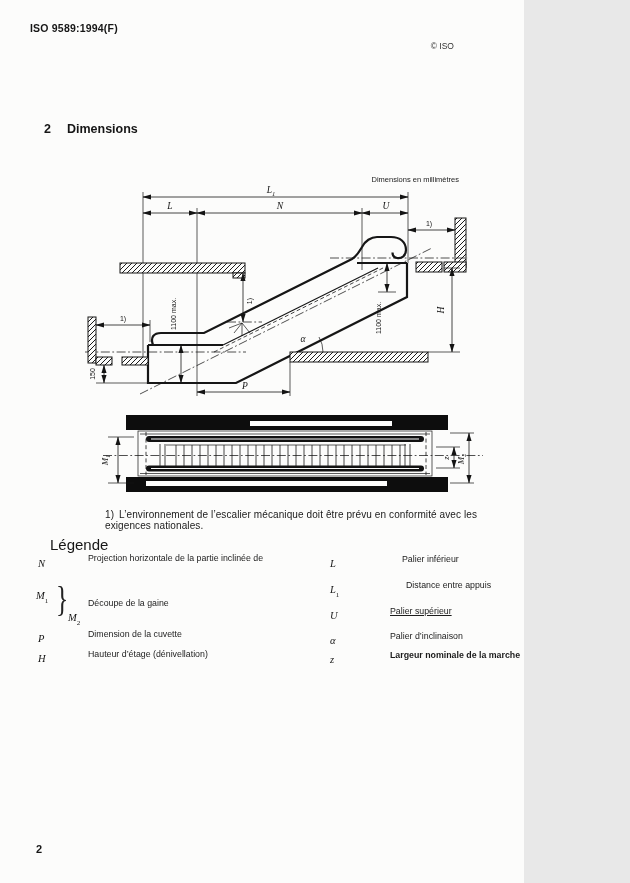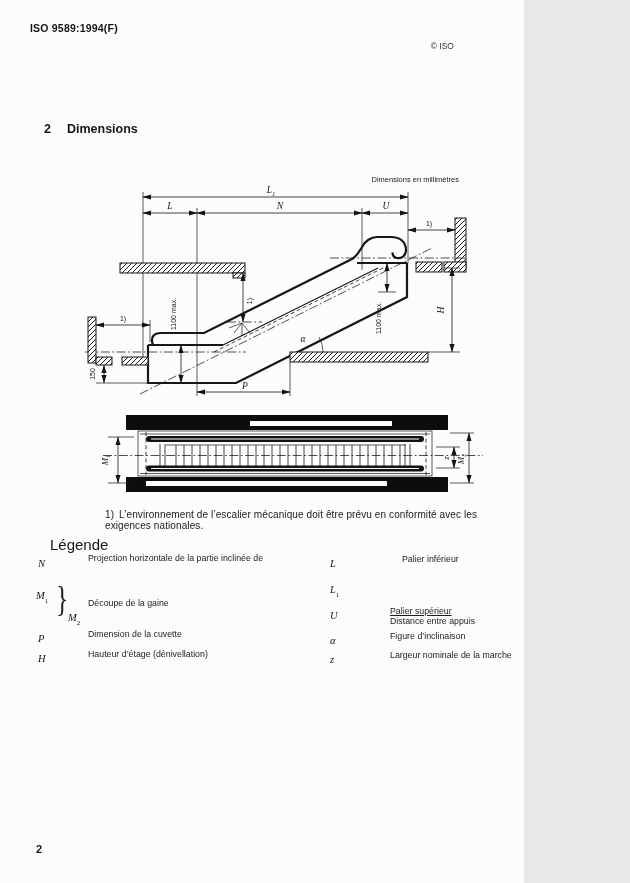--- a/index.html
+++ b/index.html
@@ -268,23 +268,23 @@
   <div class="abs brace">}</div>
   <div class="abs ldesc" style="top:597px;left:88px;">Découpe de la gaine</div>
   <div class="abs" style="top:628px;left:38px;"><i class="lsym">P</i></div>
   <div class="abs ldesc" style="top:628px;left:88px;">Dimension de la cuvette</div>
   <div class="abs" style="top:648px;left:38px;"><i class="lsym">H</i></div>
   <div class="abs ldesc" style="top:648px;left:88px;">Hauteur d’étage (dénivellation)</div>
 
   <div class="abs" style="top:553px;left:330px;"><i class="lsym">L</i></div>
   <div class="abs ldesc" style="top:553px;left:390px;margin-left:12px;">Palier inférieur</div>
   <div class="abs" style="top:579px;left:330px;"><i class="lsym">L</i><sub class="lsub">1</sub></div>
-  <div class="abs ldesc" style="top:579px;left:390px;margin-top:36px;">Distance entre appuis</div>
+  <div class="abs ldesc" style="top:579px;left:406px;">Distance entre appuis</div>
   <div class="abs" style="top:605px;left:330px;"><i class="lsym">U</i></div>
   <div class="abs ldesc" style="top:605px;left:390px;text-decoration:underline;">Palier supérieur</div>
   <div class="abs" style="top:630px;left:330px;"><i class="lsym">α</i></div>
-  <div class="abs ldesc" style="top:630px;left:390px;">Figure d’inclinaison</div>
+  <div class="abs ldesc" style="top:630px;left:390px;">Palier d’inclinaison</div>
   <div class="abs" style="top:649px;left:330px;"><i class="lsym">z</i></div>
-  <div class="abs ldesc" style="top:649px;left:390px;">Largeur nominale de la marche</div>
+  <div class="abs ldesc" style="top:649px;left:390px;font-weight:bold;">Largeur nominale de la marche</div>
 
 
   <div class="abs pageno">2</div>
 </div>
 
 </body></html>

